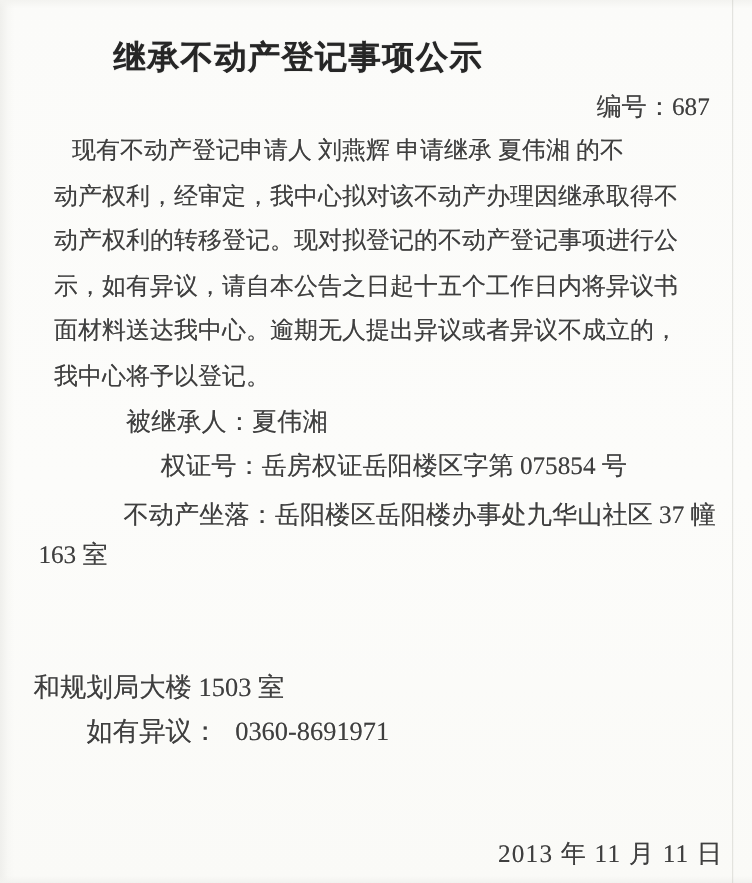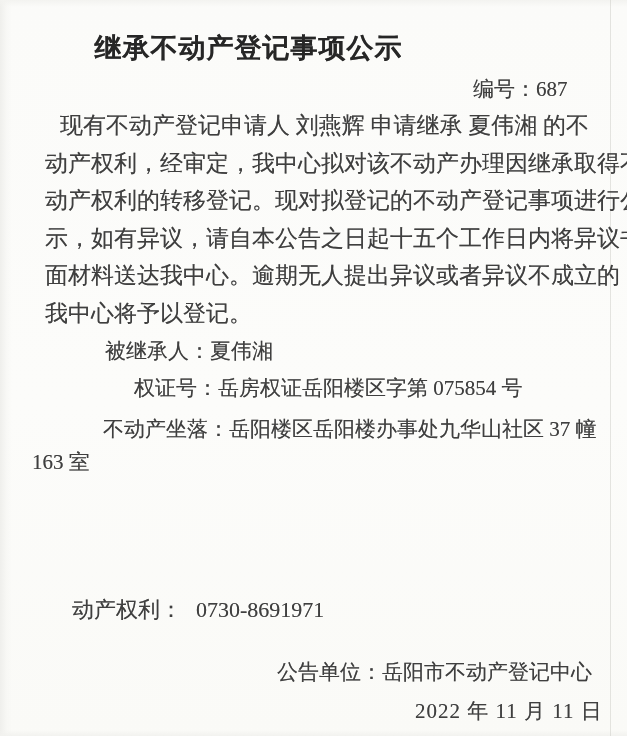--- a/index.html
+++ b/index.html
@@ -29,35 +29,35 @@
     background:rgba(192,192,186,0.40);
   }
   .edge-bottom{
     position:absolute;left:0;bottom:0;width:627px;height:6px;
     background:linear-gradient(0deg,#f2f2ef 0%,rgba(250,250,248,0) 100%);
   }
 
   .line{
     position:absolute;
     white-space:nowrap;
-    font-size:23px;
+    font-size:20px;
     line-height:28px;
     color:#3f3f3f;
     text-shadow:0 0 0.5px rgba(63,63,63,0.55);
   }
   .doc-title{
     position:absolute;top:30px;left:0;width:497px;
     text-align:center;
     font-family:"Liberation Sans","DejaVu Sans",sans-serif;
     font-weight:bold;
     font-size:27px;letter-spacing:1px;
     color:#262626;
     text-shadow:0 0 0.6px rgba(38,38,38,0.6);
   }
-  .doc-number{top:75px;left:473px;font-size:21px;}
+  .doc-number{top:75px;left:497px;font-size:21px;}
   .b1{top:112px;left:60px;}
   .b2{top:150px;left:45px;}
   .b3{top:187px;left:45px;}
   .b4{top:225px;left:45px;}
   .b5{top:262px;left:45px;}
   .b6{top:300px;left:45px;}
   .f-heir{top:337px;left:105px;font-size:21px;}
   .f-cert{top:374px;left:100px;font-size:21px;margin-left:34px;}
   .f-loc{top:415px;left:103px;font-size:21px;}
   .f-loc2{top:448px;left:32px;font-size:21px;}
@@ -97,23 +97,21 @@
   <div class="line f-cert">
     <span>权证号：</span><span>岳房权证岳阳楼区字第 075854 号</span>
   </div>
 
   <div class="line f-loc">
     <span>不动产坐落：</span><span>岳阳楼区岳阳楼办事处九华山社区 37 幢</span>
   </div>
 
   <div class="line f-loc2">163 室</div>
 
+  <div class="line f-obj2">和规划局大楼 1503 室</div>
 
   <div class="line f-contact">
-    <span>动产权利：</span><span class="gap-after-label">0730-8691971</span>
+    <span>如有异议：</span><span class="gap-after-label">0360-8691971</span>
   </div>
 
-  <div class="line f-unit">
-    <span>公告单位：</span><span>岳阳市不动产登记中心</span>
-  </div>
 
-  <div class="line f-date">2022 年 11 月 11 日</div>
+  <div class="line f-date">2013 年 11 月 11 日</div>
 </div>
 
 </body></html>

